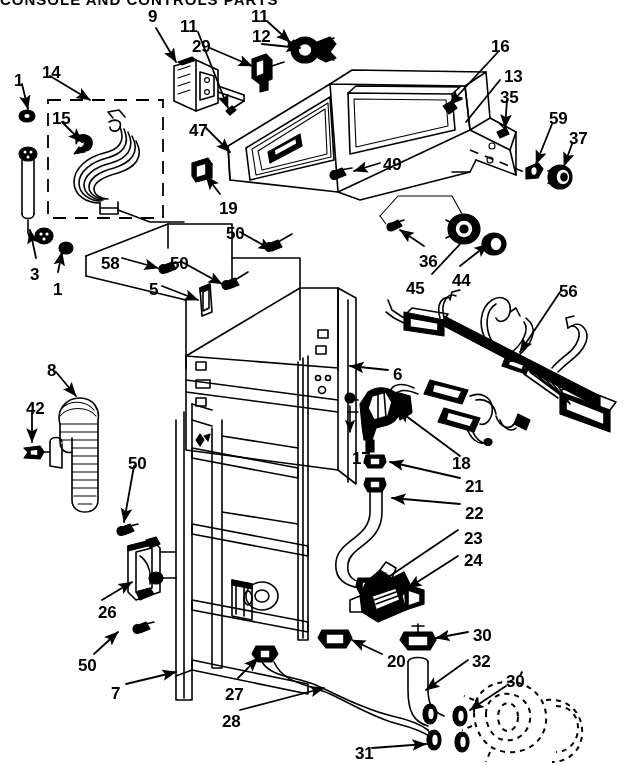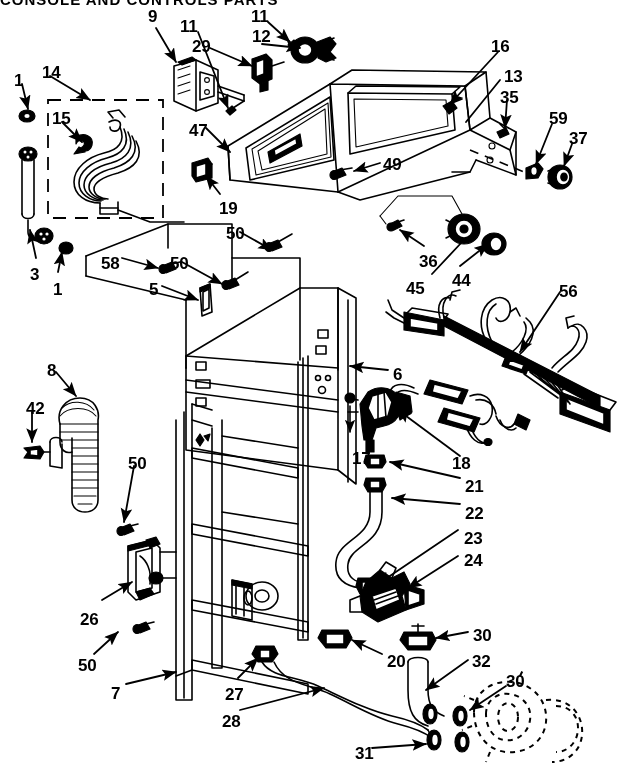--- a/index.html
+++ b/index.html
@@ -610,21 +610,21 @@
   <div class="callout" style="left:47px; top:362px;">8</div>
   <div class="callout" style="left:26px; top:400px;">42</div>
   <div class="callout" style="left:393px; top:366px;">6</div>
   <div class="callout" style="left:352px; top:450px;">17</div>
   <div class="callout" style="left:452px; top:455px;">18</div>
   <div class="callout" style="left:465px; top:478px;">21</div>
   <div class="callout" style="left:465px; top:505px;">22</div>
   <div class="callout" style="left:464px; top:530px;">23</div>
   <div class="callout" style="left:464px; top:552px;">24</div>
   <div class="callout" style="left:128px; top:455px;">50</div>
-  <div class="callout" style="left:80px; top:604px;margin-top:7px;">26</div>
+  <div class="callout" style="left:98px; top:604px;">26</div>
   <div class="callout" style="left:78px; top:657px;">50</div>
   <div class="callout" style="left:111px; top:685px;">7</div>
   <div class="callout" style="left:225px; top:686px;">27</div>
   <div class="callout" style="left:222px; top:713px;">28</div>
   <div class="callout" style="left:387px; top:653px;">20</div>
   <div class="callout" style="left:473px; top:627px;">30</div>
   <div class="callout" style="left:472px; top:653px;">32</div>
   <div class="callout" style="left:506px; top:673px;">30</div>
   <div class="callout" style="left:355px; top:745px;">31</div>
 

